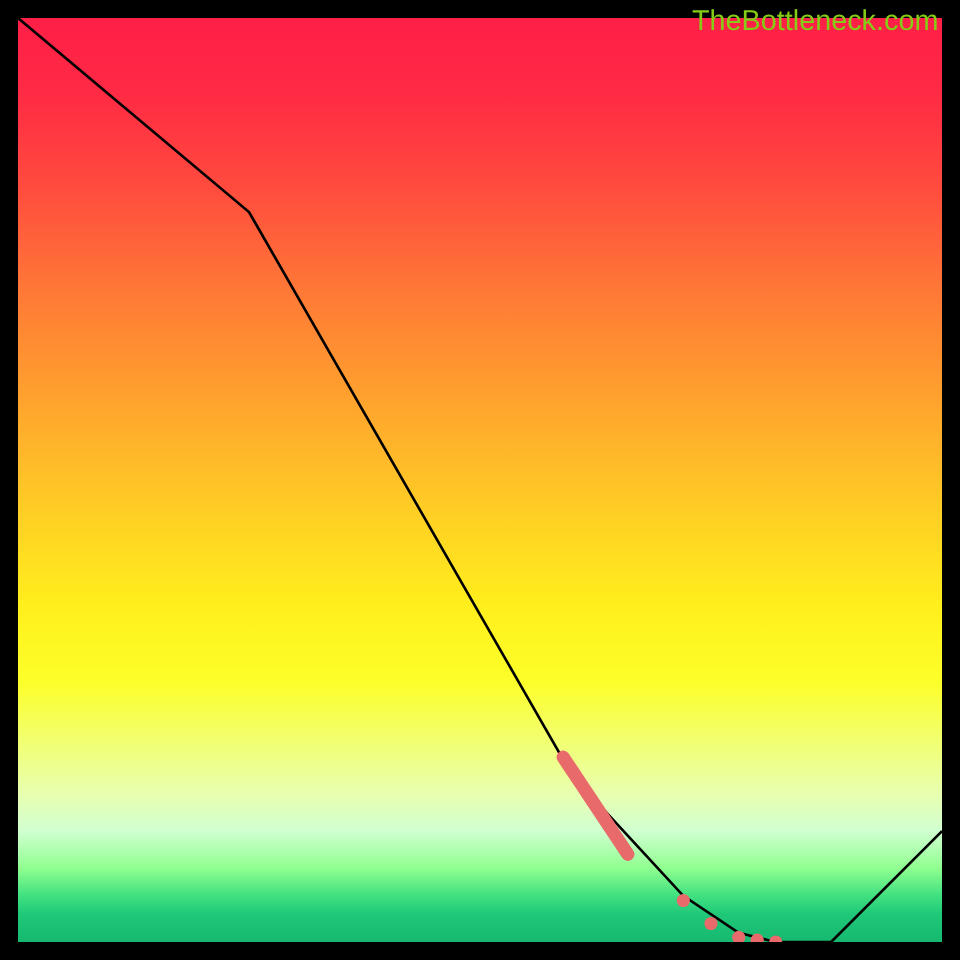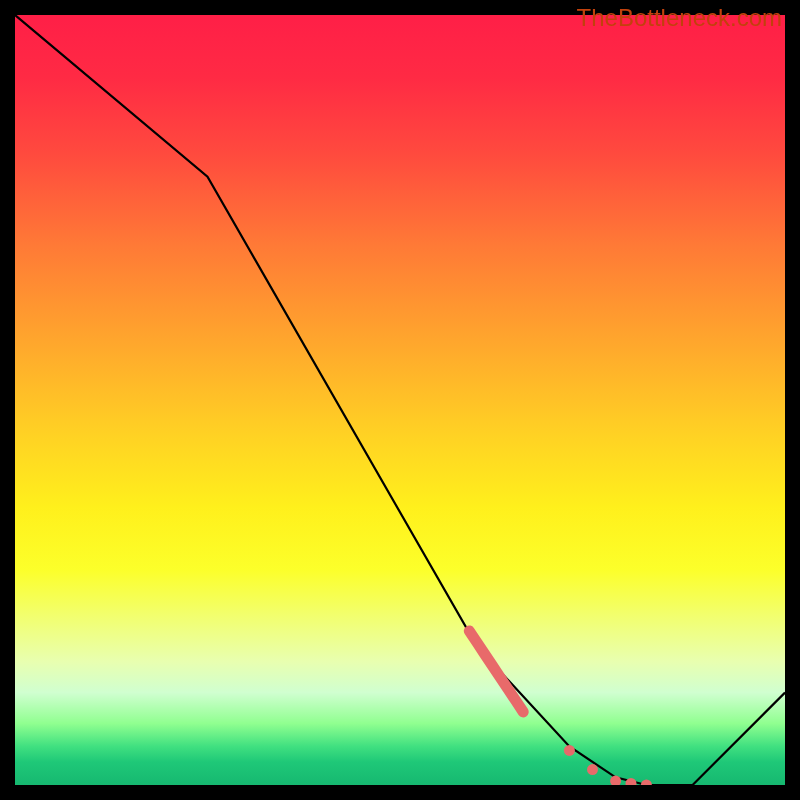--- a/index.html
+++ b/index.html
@@ -7,21 +7,21 @@
     width: 800px;
     height: 800px;
     background: #000;
     position: relative;
     font-family: Arial, sans-serif;
   }
   .watermark {
     position: absolute;
     top: 4px;
     right: 18px;
-    color: #c2410c;
+    color: #84cc16;
     font-size: 24px;
     font-weight: 500;
     z-index: 10;
   }
   .plot-area {
     position: absolute;
     left: 15px;
     top: 15px;
     width: 770px;
     height: 770px;

